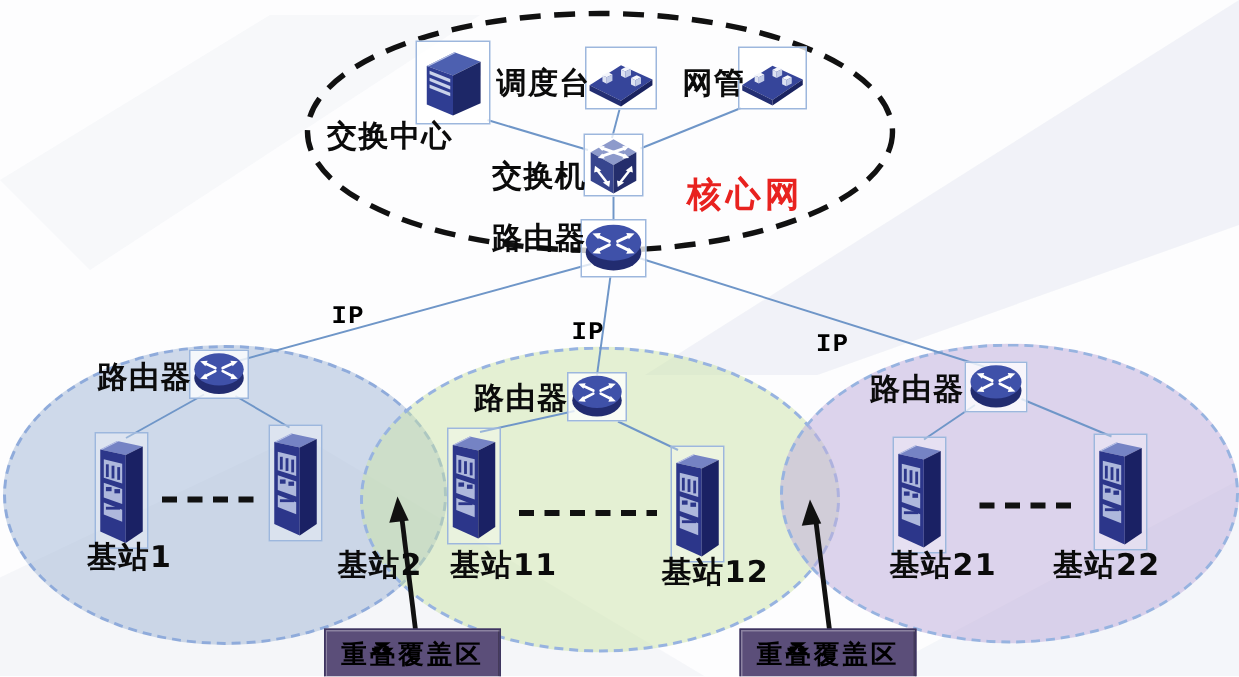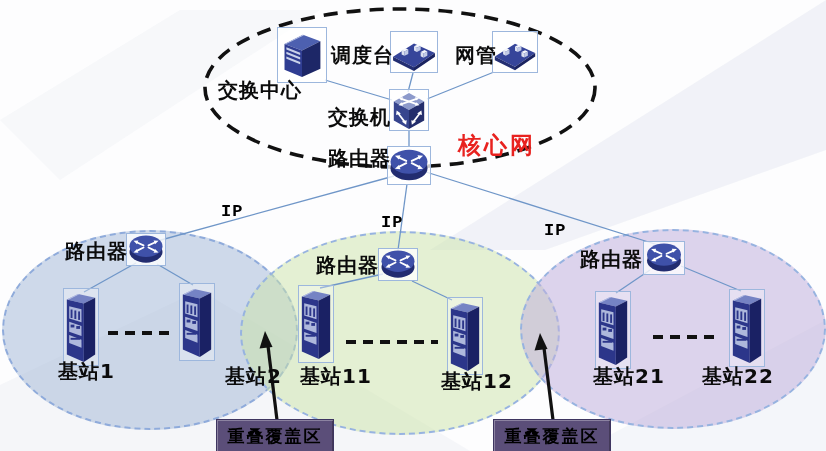--- a/index.html
+++ b/index.html
@@ -227,21 +227,21 @@
     <svg width="34" height="76" viewBox="0 0 36 78">
         <use href="#icon-rack"></use>
       </svg>
   </div>
 
   <div class="lbl" style="left:218px;top:79px;">交换中心</div>
   <div class="lbl" style="left:331px;top:44px;">调度台</div>
   <div class="lbl" style="left:455px;top:44px;text-align:center;">网管</div>
   <div class="lbl" style="left:328px;top:106px;">交换机</div>
   <div class="lbl" style="left:328px;top:147px;">路由器</div>
-  <div class="core-name" style="left:458px;top:114px;margin-top:16px;">核心网</div>
+  <div class="core-name" style="left:458px;top:114px;">核心网</div>
 
   <div class="ip" style="left:221px;top:202px;">IP</div>
   <div class="ip" style="left:381px;top:213px;">IP</div>
   <div class="ip" style="left:544px;top:221px;">IP</div>
 
   <div class="lbl" style="left:65px; top:240px;">路由器</div>
   <div class="lbl" style="left:316px;top:254px;">路由器</div>
   <div class="lbl" style="left:580px;top:248px;">路由器</div>
 
   <div class="lbl" style="left:58px; top:360px;">基站1</div>

